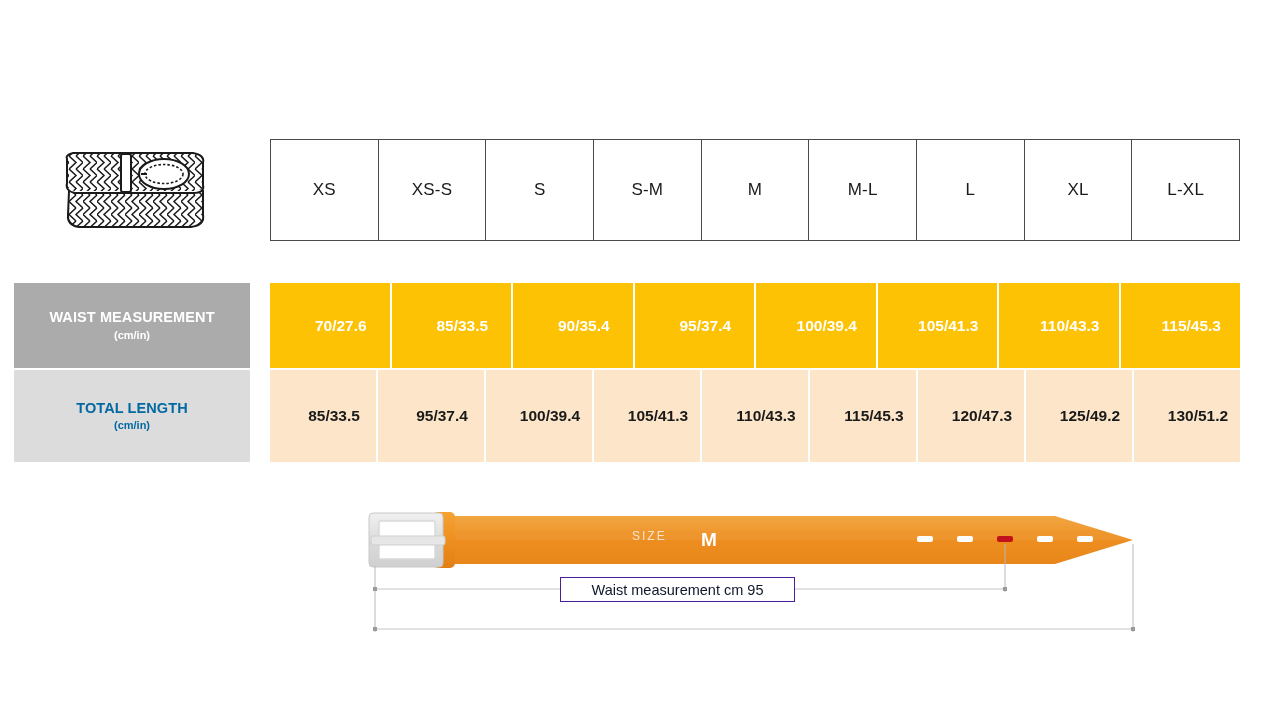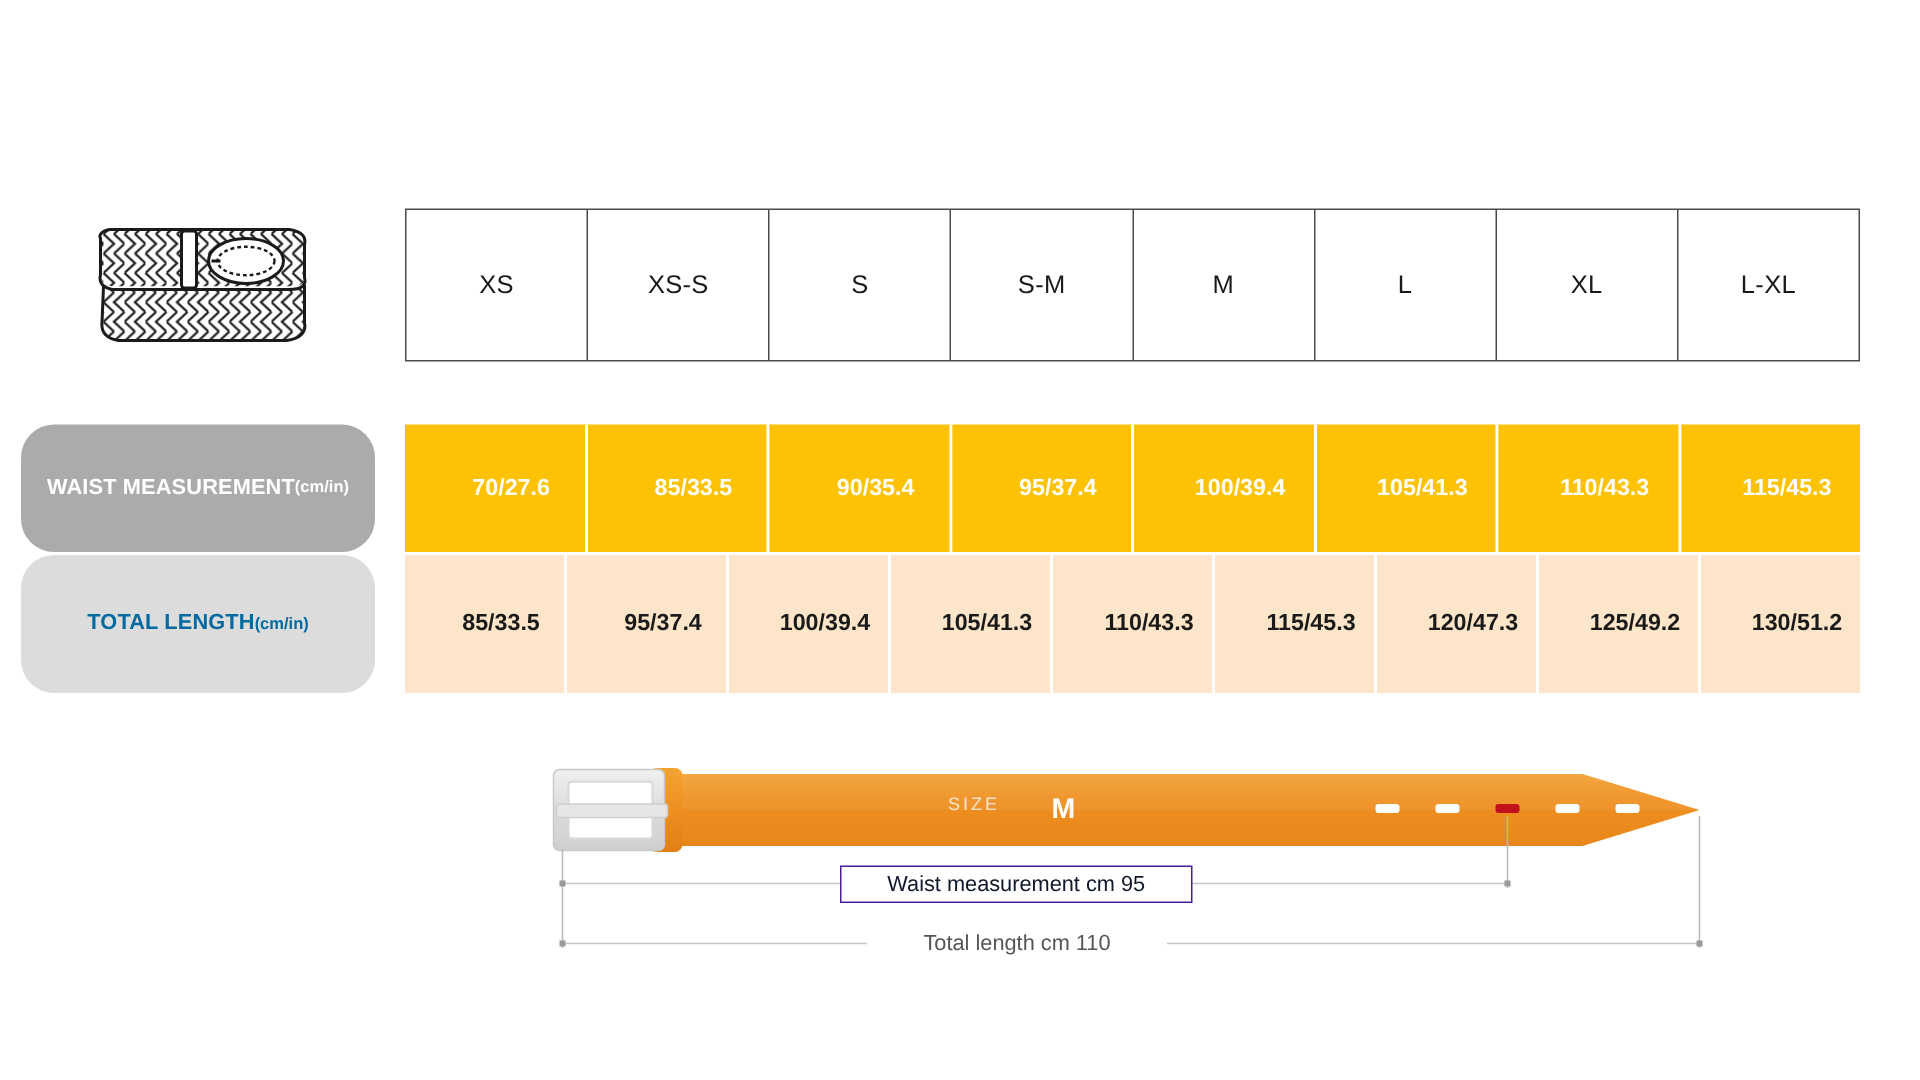--- a/index.html
+++ b/index.html
@@ -55,26 +55,25 @@
     width: 1226px;
     display: flex;
   }
   #waist-row { top: 283px; height: 85px; }
   #length-row { top: 370px; height: 92px; }
 
   .row-label {
     width: 236px;
     flex: 0 0 236px;
     display: flex;
-    flex-direction: row;
+    flex-direction: column;
     align-items: center;
     justify-content: center;
     text-align: left;
     line-height: 1.35;
-    border-radius: 22px;
   }
   #waist-row .row-label {
     background: #ababab;
     color: #ffffff;
   }
   #length-row .row-label {
     background: #dcdcdc;
     color: #0369a1;
   }
   .row-label .lbl-main {
@@ -217,20 +216,23 @@
         <span>XS-S</span>
       </div>
     <div class="hcell">
         <span>S</span>
       </div>
     <div class="hcell">
         <span>S-M</span>
       </div>
     <div class="hcell">
         <span>M</span>
+      </div>
+    <div class="hcell">
+        <span>M-L</span>
       </div>
     <div class="hcell">
         <span>L</span>
       </div>
     <div class="hcell">
         <span>XL</span>
       </div>
     <div class="hcell">
         <span>L-XL</span>
       </div>
@@ -365,15 +367,14 @@
         <rect x="18" y="127" width="4" height="4" fill="#9a9a9a"></rect>
         <rect x="776" y="127" width="4" height="4" fill="#9a9a9a"></rect>
       </g>
     </svg>
   </div>
 
   <div id="belt-size-text">SIZE</div>
   <div id="belt-size-value">M</div>
 
   <div id="waist-dim-label">Waist measurement cm 95</div>
-  <div id="length-dim-label">Total length cm 110</div>
 
 </div>
 
 </body></html>

